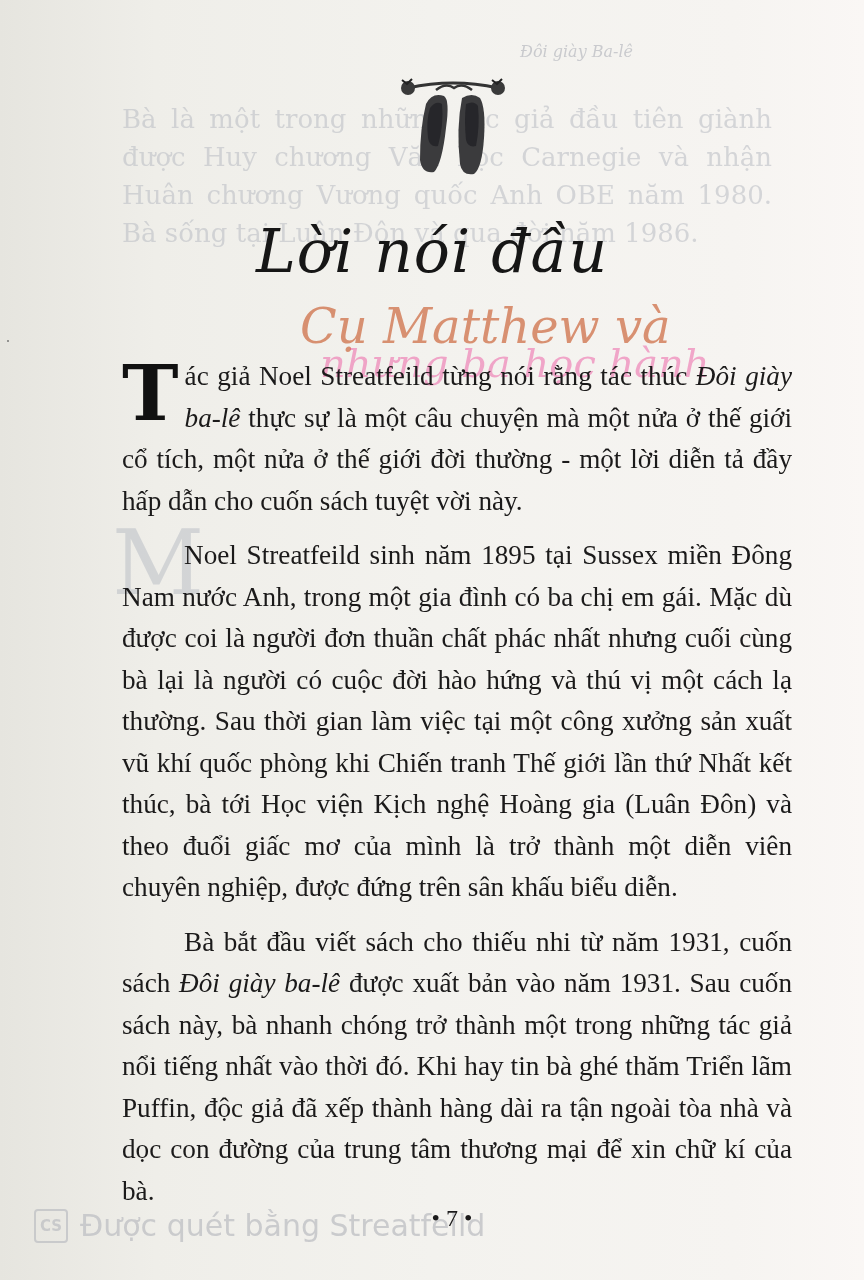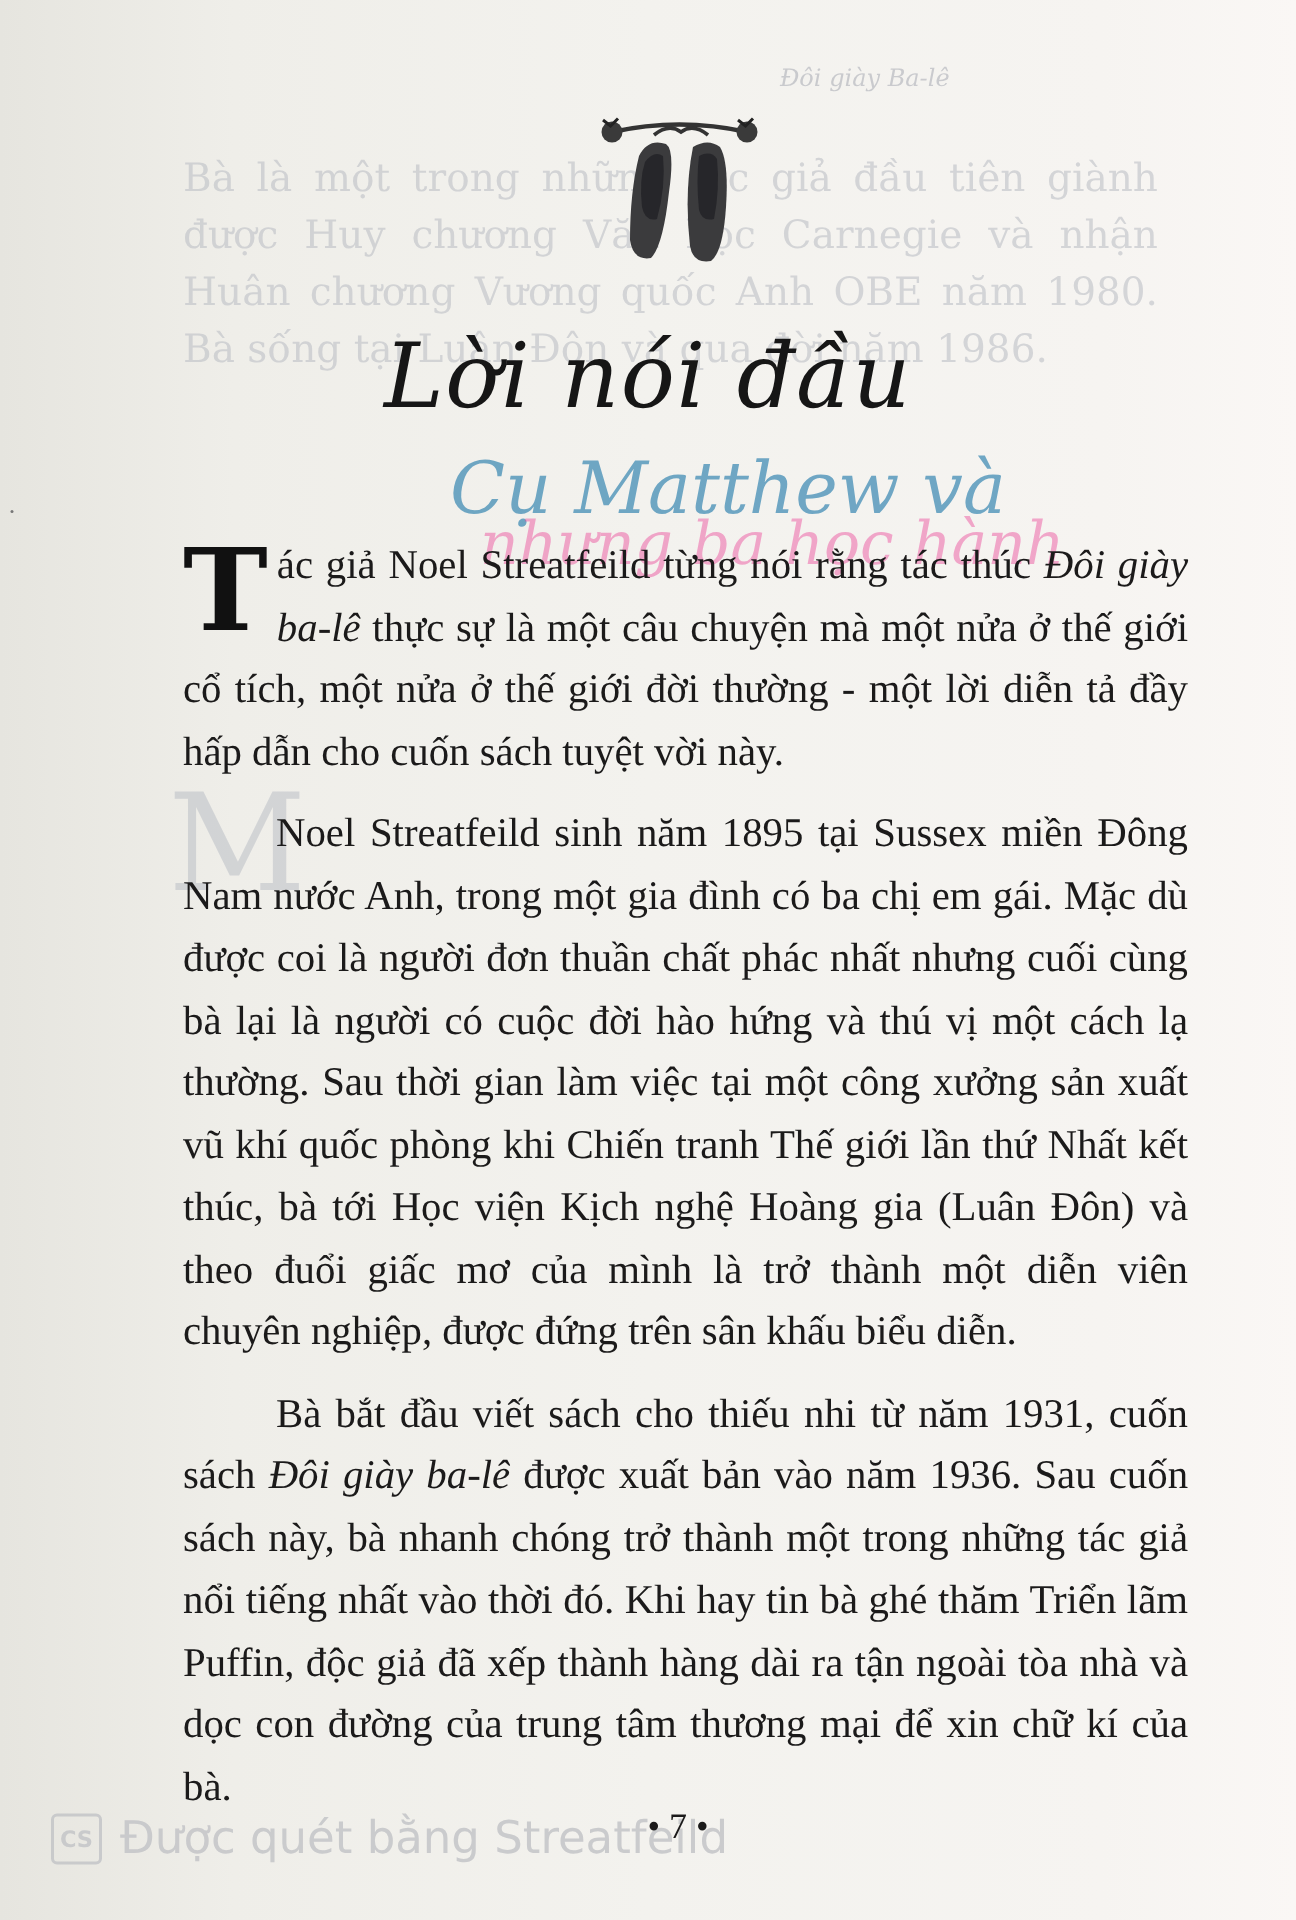--- a/index.html
+++ b/index.html
@@ -8,21 +8,21 @@
       background: linear-gradient(90deg, #e6e5df 0%, #efeee9 18%, #f3f2ee 50%, #f6f4f1 85%, #faf7f5 100%);
       font-family: "Liberation Serif", serif;
       color: #1b1a1a;
     }
     .page { position: absolute; inset: 0; }
 
     
     .bleed { position: absolute; color: #b9bcc3; opacity: 0.55; font-family: "DejaVu Serif", serif; font-size: 26px; line-height: 38px; }
     .bleed-header { position: absolute; left: 520px; top: 42px; font-family: "DejaVu Serif", serif; font-style: italic; font-size: 16px; color: #b8bac0; opacity: .7; }
     .bleed-top { left: 122px; top: 100px; width: 650px; text-align: justify; }
-    .bleed-title { position: absolute; left: 300px; top: 298px; font-family: "DejaVu Serif", serif; font-style: italic; font-size: 48px; color: #0369a1; opacity: .55; }
+    .bleed-title { position: absolute; left: 300px; top: 298px; font-family: "DejaVu Serif", serif; font-style: italic; font-size: 48px; color: #c2410c; opacity: .55; }
     .bleed-title2 { position: absolute; left: 320px; top: 340px; font-family: "DejaVu Serif", serif; font-style: italic; font-size: 40px; color: #ec4899; opacity: .45; }
     .bleed-M { position: absolute; left: 112px; top: 510px; font-size: 90px; color: #b0b5bf; opacity: .45; font-family: "DejaVu Serif", serif; }
 
     
     .ornament { position: absolute; left: 398px; top: 68px; width: 110px; height: 110px; }
 
     .title {
       position: absolute; left: 0; right: 0; top: 216px; text-align: center;
       font-family: "DejaVu Serif", serif; font-style: italic; font-size: 60px;
       color: #161616; letter-spacing: 1px;
@@ -81,21 +81,21 @@
   </svg>
 
   <div class="title">Lời nói đầu</div>
 
   <div class="body-text">
     <p>
       <span class="dropcap">T</span><span>ác giả Noel Streatfeild từng nói rằng tác thúc </span><em>Đôi giày ba-lê</em><span> thực sự là một câu chuyện mà một nửa ở thế giới cổ tích, một nửa ở thế giới đời thường - một lời diễn tả đầy hấp dẫn cho cuốn sách tuyệt vời này.</span>
     </p>
     <p class="indent">Noel Streatfeild sinh năm 1895 tại Sussex miền Đông Nam nước Anh, trong một gia đình có ba chị em gái. Mặc dù được coi là người đơn thuần chất phác nhất nhưng cuối cùng bà lại là người có cuộc đời hào hứng và thú vị một cách lạ thường. Sau thời gian làm việc tại một công xưởng sản xuất vũ khí quốc phòng khi Chiến tranh Thế giới lần thứ Nhất kết thúc, bà tới Học viện Kịch nghệ Hoàng gia (Luân Đôn) và theo đuổi giấc mơ của mình là trở thành một diễn viên chuyên nghiệp, được đứng trên sân khấu biểu diễn.</p>
     <p class="indent">
-      <span>Bà bắt đầu viết sách cho thiếu nhi từ năm 1931, cuốn sách </span><em>Đôi giày ba-lê</em><span> được xuất bản vào năm 1936. Sau cuốn sách này, bà nhanh chóng trở thành một trong những tác giả nổi tiếng nhất vào thời đó. Khi hay tin bà ghé thăm Triển lãm Puffin, độc giả đã xếp thành hàng dài ra tận ngoài tòa nhà và dọc con đường của trung tâm thương mại để xin chữ kí của bà.</span>
+      <span>Bà bắt đầu viết sách cho thiếu nhi từ năm 1931, cuốn sách </span><em>Đôi giày ba-lê</em><span> được xuất bản vào năm 1931. Sau cuốn sách này, bà nhanh chóng trở thành một trong những tác giả nổi tiếng nhất vào thời đó. Khi hay tin bà ghé thăm Triển lãm Puffin, độc giả đã xếp thành hàng dài ra tận ngoài tòa nhà và dọc con đường của trung tâm thương mại để xin chữ kí của bà.</span>
     </p>
   </div>
 
   <div class="watermark">
     <div class="cs-logo">CS</div>
     <span>Được quét bằng Streatfeild</span>
   </div>
 
   <div class="page-number">• 7 •</div>
 </div>

